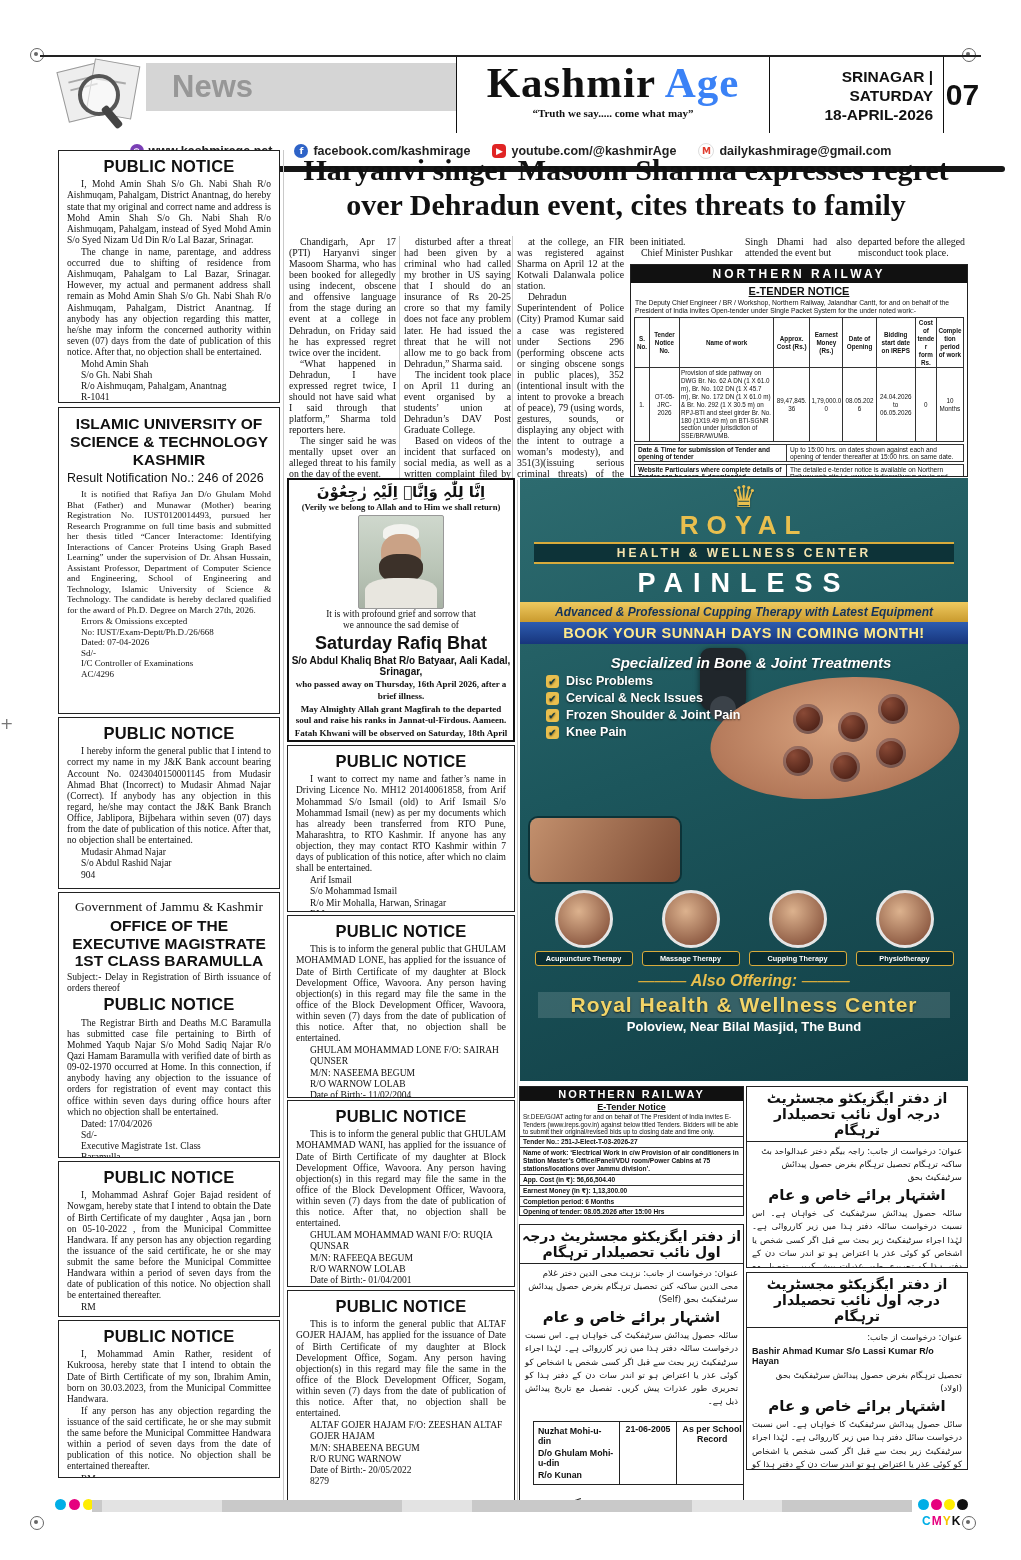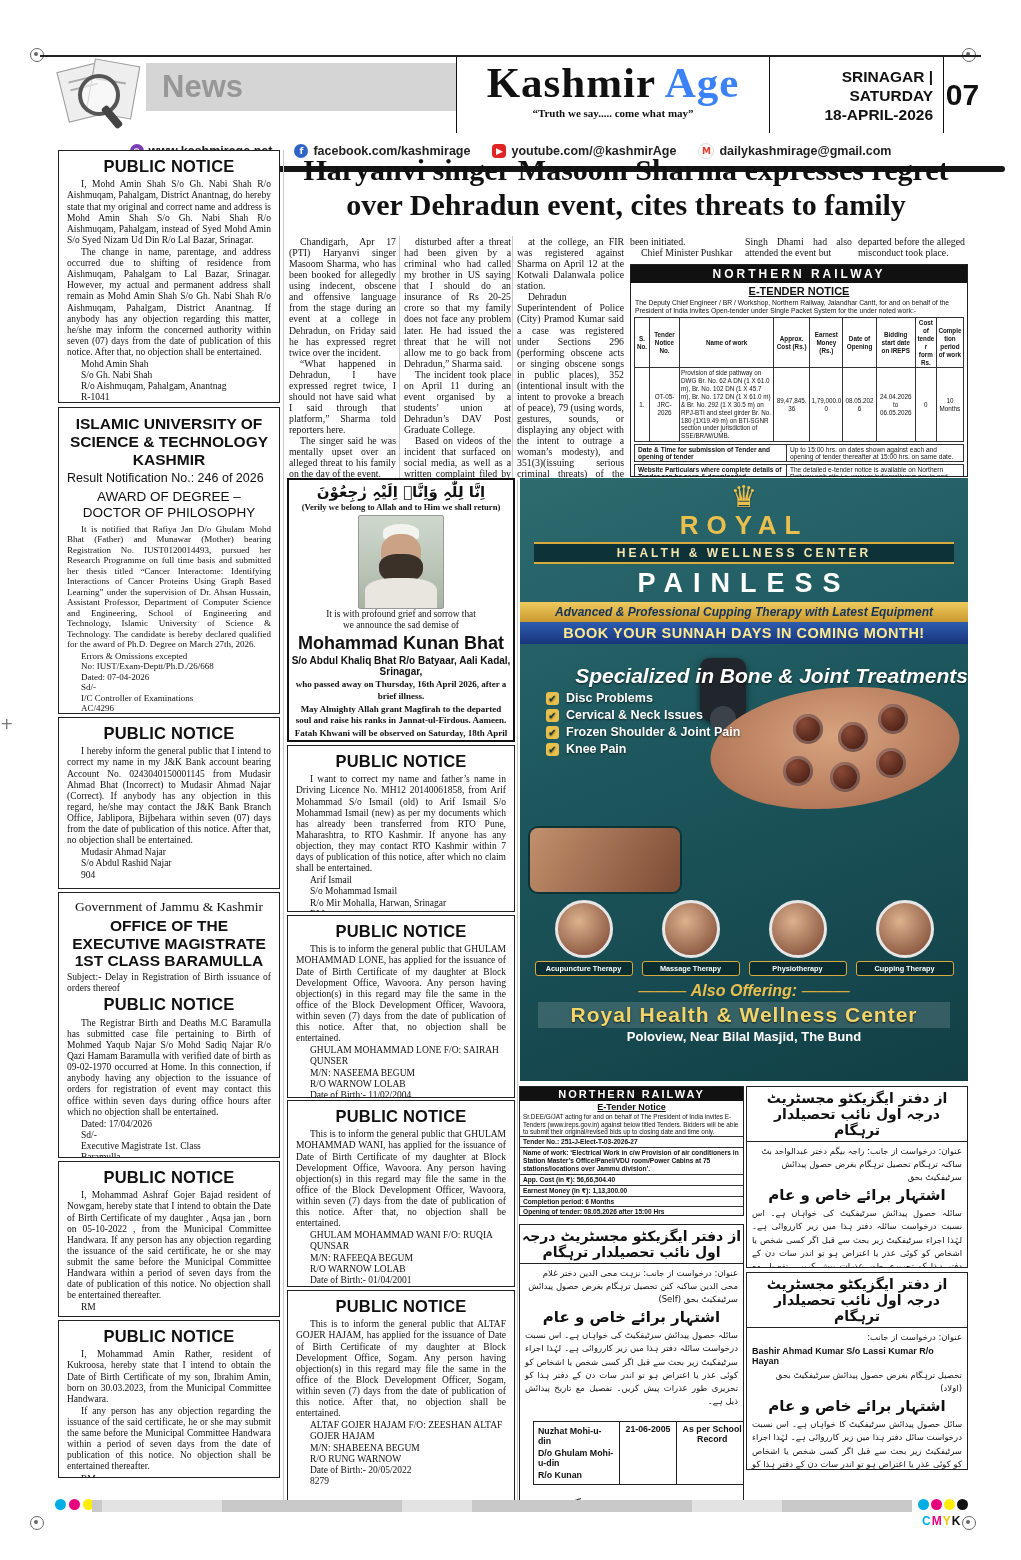--- a/index.html
+++ b/index.html
@@ -11,21 +11,21 @@
   .reg::after{content:"";position:absolute;left:3px;top:3px;width:4px;height:4px;background:#666;border-radius:50%;}
   .plusmark{position:absolute;font-size:16px;color:#777;font-family:"DejaVu Sans",sans-serif;}
   
   .masthead{position:absolute;left:40px;top:55px;width:941px;height:80px;border-top:2px solid #222;}
   .np-art{position:absolute;left:16px;top:3px;width:90px;height:62px;}
   .np-sheet{position:absolute;background:#eee;border:1px solid #999;}
   .np-line{position:absolute;height:2px;background:#aaa;}
   .mag-circle{position:absolute;width:34px;height:34px;border:4px solid #555;border-radius:50%;background:rgba(255,255,255,.6);}
   .mag-handle{position:absolute;width:8px;height:26px;background:#444;border-radius:3px;transform:rotate(-40deg);}
   .news-band{position:absolute;left:106px;top:6px;width:310px;height:48px;background:#d5d5d5;
-             line-height:48px;padding-left:16px;font-size:31px;font-weight:700;color:#979797;box-sizing:border-box;}
+             line-height:48px;padding-left:26px;font-size:31px;font-weight:700;color:#979797;box-sizing:border-box;}
   .logo-box{position:absolute;left:416px;top:0px;width:312px;height:76px;border-left:1.5px solid #111;border-right:1.5px solid #111;text-align:center;}
   .logo-main{font-size:43px;font-weight:700;letter-spacing:1px;line-height:52px;}
   .logo-red{color:#3b82f6;}
   .logo-tag{font-size:11px;font-weight:700;margin-top:-2px;}
   .date-box{position:absolute;left:728px;top:0px;width:176px;height:76px;border-right:1.5px solid #111;
             display:flex;flex-direction:column;justify-content:center;text-align:right;padding-right:10px;box-sizing:border-box;}
   .date-box div{font-size:15.5px;font-weight:800;line-height:19px;}
   .page-num{position:absolute;left:904px;top:0px;width:37px;height:76px;display:flex;align-items:center;justify-content:center;
             font-size:30px;font-weight:900;}
   .contact-bar{position:absolute;left:40px;top:140px;width:941px;height:22px;display:flex;gap:22px;justify-content:center;align-items:center;
@@ -96,21 +96,21 @@
   .ad-hijamah{font-size:57px;font-weight:900;letter-spacing:5px;line-height:56px;text-shadow:0 2px 4px #00000088;}
   .ad-gold{background:linear-gradient(#efca5f,#c99a2e);color:#12325c;font-weight:800;font-style:italic;font-size:12px;padding:3px 0;margin-top:4px;}
   .ad-blue{background:linear-gradient(#2d5cb0,#17357c);color:#ffe98a;font-weight:800;font-size:14.5px;letter-spacing:.5px;padding:3px 0;}
   .ad-photo{position:relative;height:232px;text-align:left;}
   .ph-back{position:absolute;right:8px;top:24px;width:250px;height:120px;background:radial-gradient(ellipse at 50% 40%,#d8a37f,#b4795a 70%,#8e5a40);border-radius:50%;transform:rotate(-6deg);}
   .cup{position:absolute;width:30px;height:30px;border-radius:50%;background:radial-gradient(circle at 35% 30%,#8a4a36,#4a1f15 75%);box-shadow:inset 0 0 0 3px rgba(255,255,255,.25);}
   .ph-device{position:absolute;left:180px;top:-6px;width:46px;height:64px;background:#20262b;border-radius:10px 10px 14px 14px;box-shadow:0 2px 6px #0009;}
   .ph-device::after{content:"";position:absolute;left:10px;top:48px;width:26px;height:26px;border-radius:50%;background:#3b4249;}
   .ph-mass{position:absolute;left:10px;bottom:4px;width:150px;height:64px;border-radius:8px;
            background:linear-gradient(120deg,#c3906d,#7c4b34);box-shadow:0 0 0 2px #0c3338;}
-  .ad-spec{position:relative;margin:20px 0 2px 14px;text-align:right;font-style:italic;font-weight:800;font-size:21px;color:#fff;text-shadow:0 1px 2px #000a;}
+  .ad-spec{position:relative;margin:10px 0 2px 14px;text-align:center;font-style:italic;font-weight:800;font-size:15px;color:#fff;text-shadow:0 1px 2px #000a;}
   .ad-item{position:relative;text-align:left;margin:3px 0 0 26px;font-weight:800;font-size:12.5px;text-shadow:0 1px 2px #000a;}
   .chk{display:inline-block;width:13px;height:13px;background:#e9bf4e;color:#113a40;font-size:10px;line-height:13px;text-align:center;border-radius:3px;margin-right:7px;font-weight:900;}
   .ad-ther{display:flex;justify-content:space-around;padding:0 10px;margin-top:4px;}
   .ther{width:98px;}
   .ther-circ{width:52px;height:52px;margin:0 auto;border-radius:50%;border:3px solid #e6e6e6;
              background:radial-gradient(circle at 40% 35%,#dcb28e,#8a5740 80%);}
   .ther-lab{margin-top:3px;background:rgba(8,40,44,.8);border:1px solid #d8ab3c;border-radius:3px;font-size:7.3px;font-weight:700;padding:2px 0;color:#fff;}
   .ad-also{margin-top:6px;color:#e9bf4e;font-style:italic;font-weight:800;font-size:16px;}
   .ad-also .dash{color:#d8ab3c;font-weight:400;}
   .ad-center{margin:2px 18px 0 18px;background:rgba(255,255,255,.14);font-size:21px;font-weight:800;color:#f2d468;letter-spacing:1px;padding:1px 0;text-shadow:0 1px 2px #000a;}
@@ -213,21 +213,20 @@
     <p class="jp ind">The change in name, parentage, and address occurred due to shifting of residence from Aishmuqam, Pahalgam to Lal Bazar, Srinagar. However, my actual and permanent address shall remain as Mohd Amin Shah S/o Gh. Nabi Shah R/o Aishmuqam, Pahalgam, District Anantnag. If anybody has any objection regarding this matter, he/she may inform the concerned authority within seven (07) days from the date of publication of this notice. After that, no objection shall be entertained.</p>
     <div class="sig">Mohd Amin Shah</div>
     <div class="sig">S/o Gh. Nabi Shah</div>
     <div class="sig">R/o Aishmuqam, Pahalgam, Anantnag</div>
     <div class="sig">R-1041</div>
   </div>
 
   <div class="nbox" style="left:58px;top:407px;width:222px;height:307px;font-size:9px;">
     <div class="bigh">ISLAMIC UNIVERSITY OF SCIENCE &amp; TECHNOLOGY KASHMIR</div>
     <div class="subh">Result Notification No.: 246 of 2026</div>
-    <div class="subh2">AWARD OF DEGREE – DOCTOR OF PHILOSOPHY</div>
     <p class="jp ind">It is notified that Rafiya Jan D/o Ghulam Mohd Bhat (Father) and Munawar (Mother) bearing Registration No. IUST0120014493, pursued her Research Programme on full time basis and submitted her thesis titled “Cancer Interactome: Identifying Interactions of Cancer Proteins Using Graph Based Learning” under the supervision of Dr. Ahsan Hussain, Assistant Professor, Department of Computer Science and Engineering, School of Engineering and Technology, Islamic University of Science &amp; Technology. The candidate is hereby declared qualified for the award of Ph.D. Degree on March 27th, 2026.</p>
     <div class="sig">Errors &amp; Omissions excepted</div>
     <div class="sig">No: IUST/Exam-Deptt/Ph.D./26/668</div>
     <div class="sig">Dated: 07-04-2026</div>
     <div class="sig">Sd/-</div>
     <div class="sig">I/C Controller of Examinations</div>
     <div class="sig">AC/4296</div>
   </div>
 
   <div class="nbox" style="left:58px;top:717px;width:222px;height:172px;">
@@ -339,21 +338,21 @@
     <div class="ob-arabic">اِنَّا لِلّٰہِ وَاِنَّاۤ اِلَیْہِ رٰجِعُوْنَ</div>
     <div class="ob-trans">(Verily we belong to Allah and to Him we shall return)</div>
     <div class="ob-photo">
       <div class="ob-cap"></div>
         <div class="ob-face"></div>
         <div class="ob-beard"></div>
         <div class="ob-body"></div>
     </div>
     <div class="ob-line">It is with profound grief and sorrow that</div>
     <div class="ob-line">we announce the sad demise of</div>
-    <div class="ob-name">Mohammad Kunan Bhat</div>
+    <div class="ob-name">Saturday Rafiq Bhat</div>
     <div class="ob-rel">S/o Abdul Khaliq Bhat R/o Batyaar, Aali Kadal, Srinagar,</div>
     <div class="ob-sm">who passed away on Thursday, 16th April 2026, after a brief illness.</div>
     <div class="ob-sm">May Almighty Allah grant Magfirah to the departed soul and raise his ranks in Jannat-ul-Firdous. Aameen.</div>
     <div class="ob-sm">Fatah Khwani will be observed on Saturday, 18th April 2026, at the ancestral graveyard near Gani Memorial Stadium, Rajouri Kadal.</div>
 
   </div>
 
   <div class="nbox" style="left:287px;top:745px;width:228px;height:167px;">
     <div class="ntitle">PUBLIC NOTICE</div>
     <p class="jp ind">I want to correct my name and father’s name in Driving Licence No. MH12 20140061858, from Arif Mohammad S/o Ismail (old) to Arif Ismail S/o Mohammad Ismail (new) as per my documents which has already been transferred from RTO Pune, Maharashtra, to RTO Kashmir. If anyone has any objection, they may contact RTO Kashmir within 7 days of publication of this notice, after which no claim shall be entertained.</p>
@@ -430,25 +429,25 @@
       <div class="ther">
         <div class="ther-circ"></div>
         <div class="ther-lab">Acupuncture Therapy</div>
       </div>
       <div class="ther">
         <div class="ther-circ"></div>
         <div class="ther-lab">Massage Therapy</div>
       </div>
       <div class="ther">
         <div class="ther-circ"></div>
-        <div class="ther-lab">Physiotherapy</div>
+        <div class="ther-lab">Cupping Therapy</div>
       </div>
       <div class="ther">
         <div class="ther-circ"></div>
-        <div class="ther-lab">Cupping Therapy</div>
+        <div class="ther-lab">Physiotherapy</div>
       </div>
     </div>
 
     <div class="ad-also">
       <span class="dash">———&nbsp;</span><span>Also Offering:</span><span class="dash">&nbsp;———</span>
     </div>
     <div class="ad-center">Royal Health &amp; Wellness Center</div>
     <div class="ad-addr">Poloview, Near Bilal Masjid, The Bund</div>
 
   </div>

